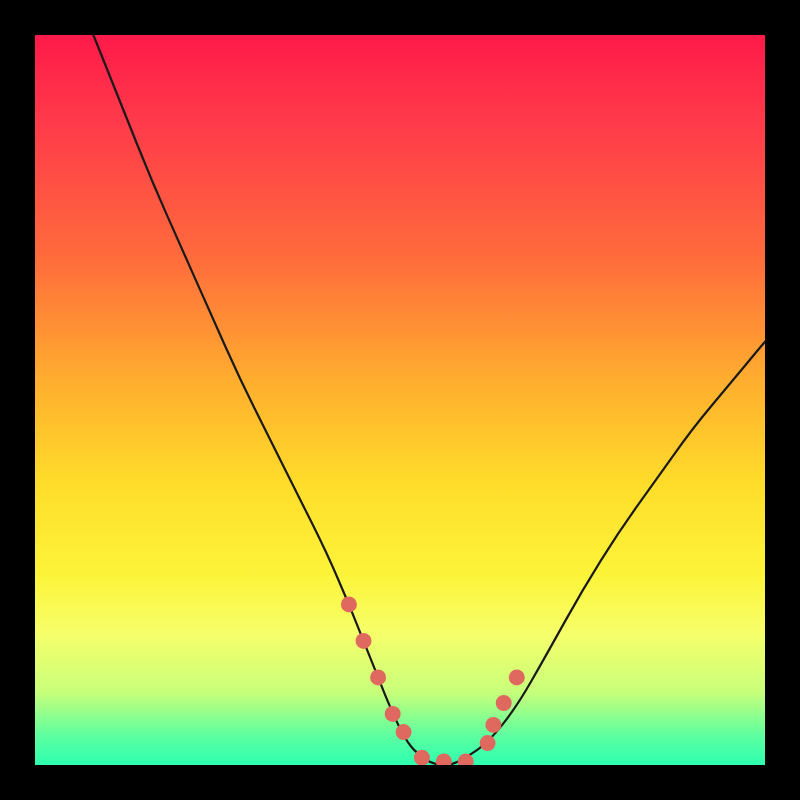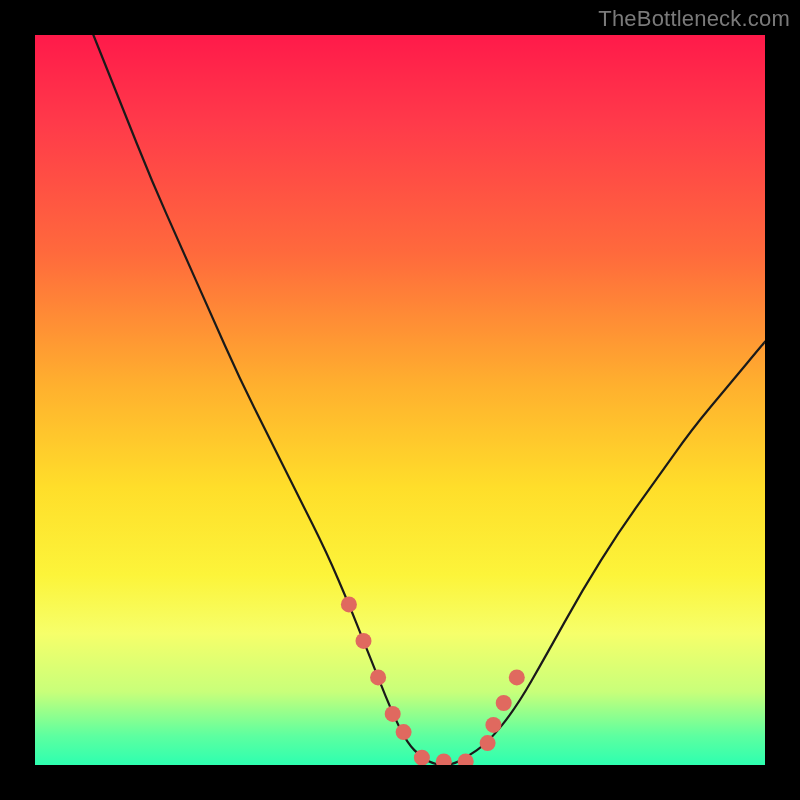--- a/index.html
+++ b/index.html
@@ -52,21 +52,20 @@
   svg.curve {
     position: absolute;
     left: 0;
     top: 0;
   }
 </style>
 </head>
 <body>
 
 <div class="frame">
-  <div class="brand">TheBottleneck.com</div>
   <div class="plot">
     <svg class="curve" width="730" height="730" viewBox="0 0 730 730">
       <g>
         <path id="curve-path" fill="none" stroke-width="2.2" stroke-linecap="round" stroke-linejoin="round" d="M 58.4 0.0 Q 58.4 0.0 73.0 36.5 Q 87.6 73.0 102.2 109.5 Q 116.8 146.0 131.4 178.9 Q 146.0 211.7 160.6 244.6 Q 175.2 277.4 189.8 310.3 Q 204.4 343.1 219.0 372.3 Q 233.6 401.5 248.2 430.7 Q 262.8 459.9 277.4 489.1 Q 292.0 518.3 302.9 543.8 Q 313.9 569.4 321.2 587.6 Q 328.5 605.9 335.8 624.1 Q 343.1 642.4 350.4 660.6 Q 357.7 678.9 365.0 693.5 Q 372.3 708.1 379.6 715.4 Q 386.9 722.7 394.2 726.4 Q 401.5 730.0 408.8 730.0 Q 416.1 730.0 423.4 726.4 Q 430.7 722.7 441.6 715.4 Q 452.6 708.1 467.2 689.9 Q 481.8 671.6 496.4 646.0 Q 511.0 620.5 529.3 587.6 Q 547.5 554.8 565.8 525.6 Q 584.0 496.4 602.3 470.9 Q 620.5 445.3 638.8 419.8 Q 657.0 394.2 675.3 372.3 Q 693.5 350.4 711.8 328.5 T 730.0 306.6 " stroke="#1a1a1a"></path>
       </g>
       <g id="markers">
           <circle cx="313.9" cy="569.4" r="8" fill="#e0695f"></circle>
           <circle cx="328.5" cy="605.9" r="8" fill="#e0695f"></circle>
           <circle cx="343.1" cy="642.4" r="8" fill="#e0695f"></circle>
           <circle cx="357.7" cy="678.9" r="8" fill="#e0695f"></circle>

